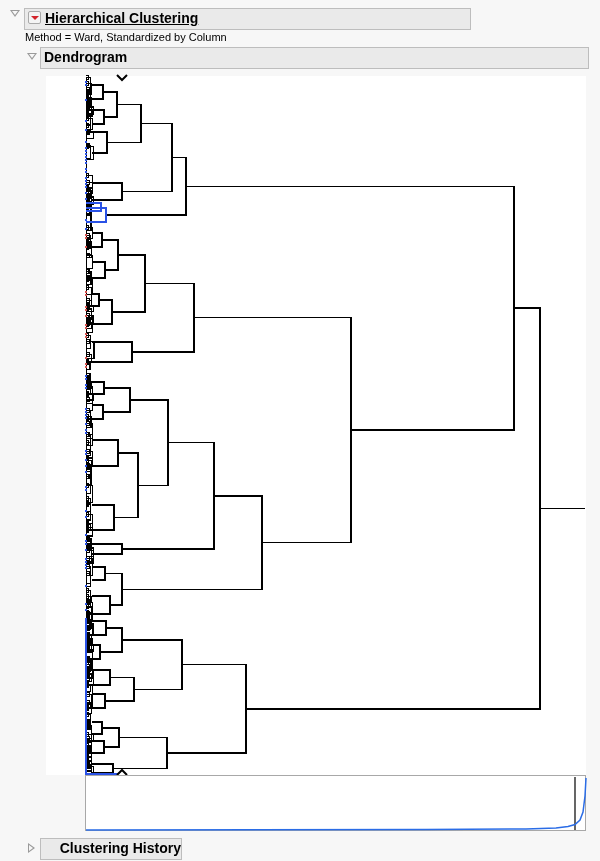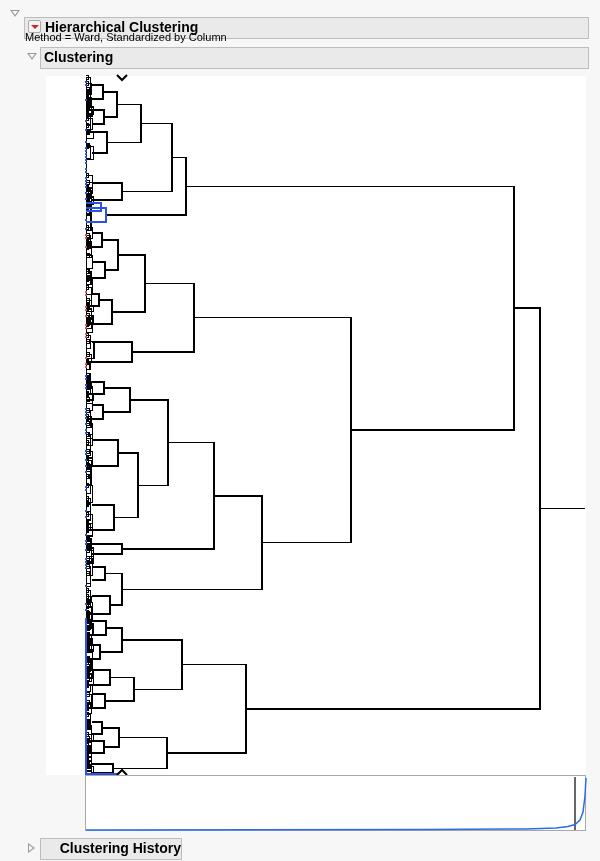--- a/index.html
+++ b/index.html
@@ -51,30 +51,30 @@
     border:1px solid #a8a8a8; box-sizing:border-box;
   }
   svg { position:absolute; left:0; top:0; overflow:visible; }
 </style>
 </head>
 <body>
 
 <div class="disclose tri-down" style="left:10px; top:10px;">
   <span class="tri-down-inner"></span>
 </div>
-<div class="outline-bar" style="left:24px; top:17px; width:565px; height:22px;">
+<div class="outline-bar" style="left:24px; top:8px; width:447px; height:22px;text-decoration:underline;">
   <span class="red-menu"></span><span>Hierarchical Clustering</span>
 </div>
 <div class="subtitle">Method = Ward, Standardized by Column</div>
 
 <div class="disclose tri-down" style="left:27px; top:53px;">
   <span class="tri-down-inner"></span>
 </div>
 <div class="outline-bar" style="left:40px; top:47px; width:549px; height:22px;">
-  <span>Clustering</span>
+  <span>Dendrogram</span>
 </div>
 
 <div class="plot-panel"></div>
 
 <svg width="600" height="861" id="dendro">
   <g id="main-tree" stroke="#000" stroke-width="1.4" fill="none" shape-rendering="crispEdges">
       <path d="M92 85 H103 V99 H92"></path>
       <path d="M92 110 H104 V124 H92"></path>
       <path d="M103 92 H117 V117 H104"></path>
       <path d="M92 132 H107 V153 H92"></path>

